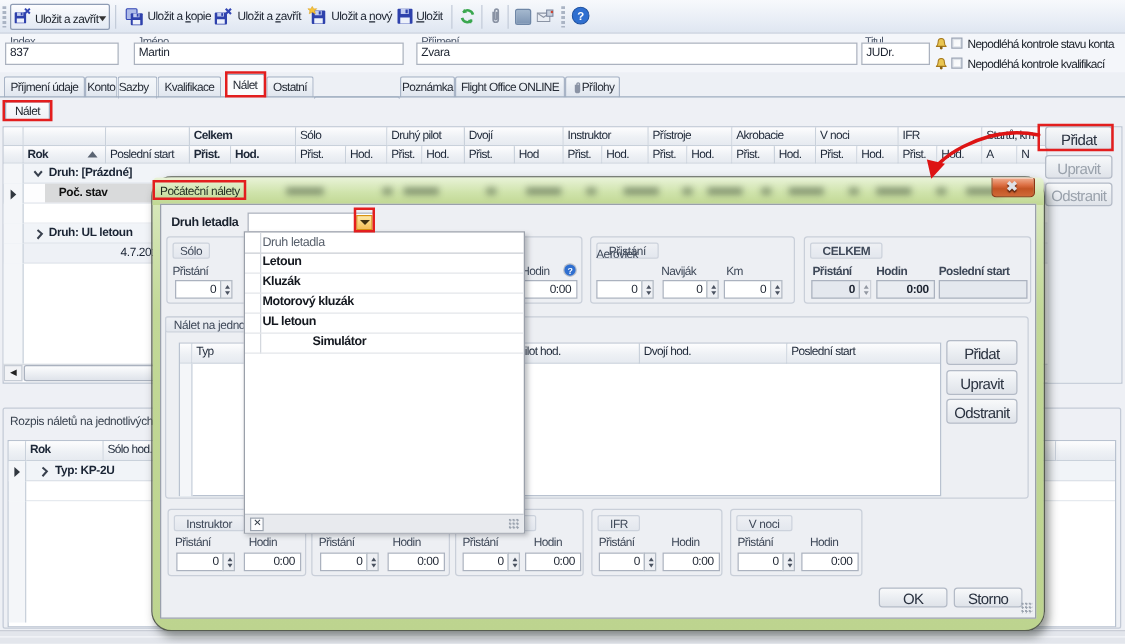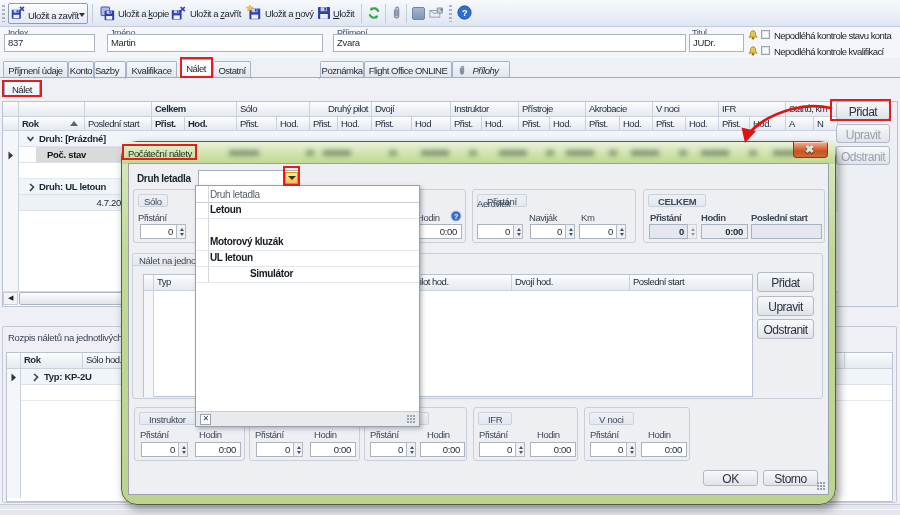--- a/index.html
+++ b/index.html
@@ -124,41 +124,41 @@
 <div class="abs" id="tabs" style="left:0;top:58px;width:900px;height:21px;background:#edf0f5;font-size:9.5px;letter-spacing:-0.5px;">
   <div class="abs" style="left:3px;top:3px;width:65px;height:17px;background:linear-gradient(#f4f7fa,#dfe5ee);border:1px solid #a8b4c6;border-bottom:none;border-radius:2px 2px 0 0;text-align:center;padding-top:3px;color:#262c36;white-space:nowrap;overflow:hidden;">Příjmení údaje</div>
   <div class="abs" style="left:68px;top:3px;width:26px;height:17px;background:linear-gradient(#f4f7fa,#dfe5ee);border:1px solid #a8b4c6;border-bottom:none;border-radius:2px 2px 0 0;text-align:center;padding-top:3px;color:#262c36;white-space:nowrap;overflow:hidden;">Konto</div>
   <div class="abs" style="left:94px;top:3px;width:32px;height:34px;background:linear-gradient(#f4f7fa,#dfe5ee);border:1px solid #a8b4c6;border-bottom:none;border-radius:2px 2px 0 0;text-align:left;padding-top:3px;color:#262c36;white-space:nowrap;overflow:hidden;">Sazby</div>
   <div class="abs" style="left:126px;top:3px;width:51px;height:17px;background:linear-gradient(#f4f7fa,#dfe5ee);border:1px solid #a8b4c6;border-bottom:none;border-radius:2px 2px 0 0;text-align:center;padding-top:3px;color:#262c36;white-space:nowrap;overflow:hidden;">Kvalifikace</div>
   <div class="abs" style="left:180px;top:1px;width:32px;height:19px;background:#fbfcfd;border:1px solid #9fadc0;border-bottom:none;border-radius:2px 2px 0 0;z-index:1;text-align:center;padding-top:3px;color:#262c36;white-space:nowrap;overflow:hidden;">Nálet</div>
   <div class="abs" style="left:213px;top:3px;width:38px;height:17px;background:linear-gradient(#f4f7fa,#dfe5ee);border:1px solid #a8b4c6;border-bottom:none;border-radius:2px 2px 0 0;text-align:center;padding-top:3px;color:#262c36;white-space:nowrap;overflow:hidden;">Ostatní</div>
   <div class="abs" style="left:251px;top:3px;width:69px;height:17px;background:linear-gradient(#f4f7fa,#dfe5ee);border:1px solid #a8b4c6;border-bottom:none;border-radius:2px 2px 0 0;text-align:center;padding-top:3px;color:#262c36;white-space:nowrap;overflow:hidden;margin-top:16px;">Přiřazená konta</div>
   <div class="abs" style="left:320px;top:3px;width:44px;height:17px;background:linear-gradient(#f4f7fa,#dfe5ee);border:1px solid #a8b4c6;border-bottom:none;border-radius:2px 2px 0 0;text-align:center;padding-top:3px;color:#262c36;white-space:nowrap;overflow:hidden;">Poznámka</div>
   <div class="abs" style="left:364px;top:3px;width:88px;height:17px;background:linear-gradient(#f4f7fa,#dfe5ee);border:1px solid #a8b4c6;border-bottom:none;border-radius:2px 2px 0 0;text-align:center;padding-top:3px;color:#262c36;white-space:nowrap;overflow:hidden;">Flight Office ONLINE</div>
-  <div class="abs" style="left:452px;top:3px;width:58px;height:17px;background:linear-gradient(#f4f7fa,#dfe5ee);border:1px solid #a8b4c6;border-bottom:none;border-radius:2px 2px 0 0;text-align:center;padding-top:3px;color:#262c36;white-space:nowrap;overflow:hidden;font-style:italic;"><svg style="position:absolute;left:5px;top:3px" width="8" height="11" viewBox="0 0 10 13">
+  <div class="abs" style="left:452px;top:3px;width:44px;height:17px;background:linear-gradient(#f4f7fa,#dfe5ee);border:1px solid #a8b4c6;border-bottom:none;border-radius:2px 2px 0 0;text-align:center;padding-top:3px;color:#262c36;white-space:nowrap;overflow:hidden;"><svg style="position:absolute;left:5px;top:3px" width="8" height="11" viewBox="0 0 10 13">
         <path d="M3 3v6a2 2 0 0 0 4 0V2.5a1.3 1.3 0 0 0-2.6 0V9a.7.7 0 0 0 1.4 0V3.2" fill="none" stroke="#8a93a4" stroke-width="1.4"></path>
       </svg><span style="margin-left:9px">Přílohy</span></div>
   <div class="abs" style="left:0;top:19px;width:900px;height:1px;background:#9fadc0;"></div>
 </div>
 <div class="abs" id="subtab" style="left:0;top:79px;width:900px;height:19px;background:#eef0f5;z-index:2;">
   <div class="abs" style="left:4px;top:2px;width:36px;height:15px;background:linear-gradient(#fbfcfd,#eef1f6);border:1px solid #9fadc0;border-bottom:none;border-radius:2px 2px 0 0;text-align:center;padding-top:2px;color:#20262e;font-size:9.5px;letter-spacing:-0.4px;">Nálet</div>
 </div>
 
 <div class="abs" id="mainpanel" style="left:0;top:79px;width:900px;height:436px;background:#eef0f5;z-index:0;"></div>
 
 <div class="abs" id="grid" style="left:0;top:102px;width:900px;height:204px;z-index:1;">
   <div class="abs" style="left:2px;top:-1px;width:896px;height:206px;border:1px solid #b9c2d0;background:#fdfdfe;"></div>
   <div class="abs" style="left:838px;top:0;width:59px;height:204px;background:#eceff4;"></div>
 
   <div class="hdrcell" style="left:3px;top:0;width:16px;height:15px;"></div>
   <div class="hdrcell" style="left:19px;top:0;width:66px;height:15px;"></div>
   <div class="hdrcell" style="left:85px;top:0;width:67px;height:15px;"></div>
   <div class="hdrcell" style="left:152px;top:0;width:85px;height:15px;font-weight:bold;">Celkem</div>
   <div class="hdrcell" style="left:237px;top:0;width:73px;height:15px;">Sólo</div>
-  <div class="hdrcell" style="left:310px;top:0;width:62px;height:15px;text-align:right;">Druhý pilot</div>
+  <div class="hdrcell" style="left:310px;top:0;width:62px;height:15px;">Druhý pilot</div>
   <div class="hdrcell" style="left:372px;top:0;width:79px;height:15px;">Dvojí</div>
   <div class="hdrcell" style="left:451px;top:0;width:68px;height:15px;">Instruktor</div>
   <div class="hdrcell" style="left:519px;top:0;width:67px;height:15px;">Přístroje</div>
   <div class="hdrcell" style="left:586px;top:0;width:67px;height:15px;">Akrobacie</div>
   <div class="hdrcell" style="left:653px;top:0;width:66px;height:15px;">V noci</div>
   <div class="hdrcell" style="left:719px;top:0;width:67px;height:15px;">IFR</div>
   <div class="hdrcell" style="left:786px;top:0;width:52px;height:15px;">Startů, km</div>
   <div class="hdrcell" style="left:3px;top:15px;width:16px;height:14px;"></div>
   <div class="hdrcell" style="left:19px;top:15px;width:66px;height:14px;font-weight:bold;">Rok<span style="position:absolute;right:6px;top:4px;border-left:4px solid transparent;border-right:4px solid transparent;border-bottom:5px solid #5a6472;"></span></div>
   <div class="hdrcell" style="left:85px;top:15px;width:67px;height:14px;">Poslední start</div>
@@ -417,20 +417,23 @@
 </div>
 
 <div class="abs" id="dropdown" style="z-index:20;left:195px;top:185px;width:225px;height:242px;background:#fff;border:1px solid #9aa0aa;box-shadow:2px 2px 4px rgba(60,65,75,.35);">
   <div class="abs" style="left:0;top:0;width:223px;height:17px;border-bottom:1px solid #c9cdd4;">
       <span style="position:absolute;left:14px;top:3px;color:#58606c;font-size:10px;letter-spacing:-0.35px;">Druh letadla</span>
     </div>
   <div class="abs" style="left:12px;top:0;width:1px;height:97px;background:#d4d8de;"></div>
   <div class="abs" style="left:0;top:17px;width:223px;height:16px;border-bottom:1px solid #e3e6ea;">
       <span style="position:absolute;left:14px;top:1px;font-size:10px;letter-spacing:-0.35px;font-weight:bold;color:#14181f;">Letoun</span>
     </div>
+  <div class="abs" style="left:0;top:33px;width:223px;height:16px;border-bottom:1px solid #e3e6ea;">
+      <span style="position:absolute;left:14px;top:1px;font-size:10px;letter-spacing:-0.35px;font-weight:bold;color:#14181f;">Kluzák</span>
+    </div>
   <div class="abs" style="left:0;top:65px;width:223px;height:16px;border-bottom:1px solid #e3e6ea;">
       <span style="position:absolute;left:14px;top:1px;font-size:10px;letter-spacing:-0.35px;font-weight:bold;color:#14181f;">UL letoun</span>
     </div>
   <div class="abs" style="left:0;top:49px;width:223px;height:16px;border-bottom:1px solid #e3e6ea;">
       <span style="position:absolute;left:14px;top:1px;font-size:10px;letter-spacing:-0.35px;font-weight:bold;color:#14181f;">Motorový kluzák</span>
     </div>
   <div class="abs" style="left:0;top:81px;width:223px;height:16px;border-bottom:1px solid #e3e6ea;">
       <span style="position:absolute;left:14px;top:1px;font-size:10px;letter-spacing:-0.35px;font-weight:bold;color:#14181f;padding-left:40px;">Simulátor</span>
     </div>
   <div class="abs" style="left:0;top:225px;width:223px;height:15px;background:#e8eaee;border-top:1px solid #c9cdd4;">

